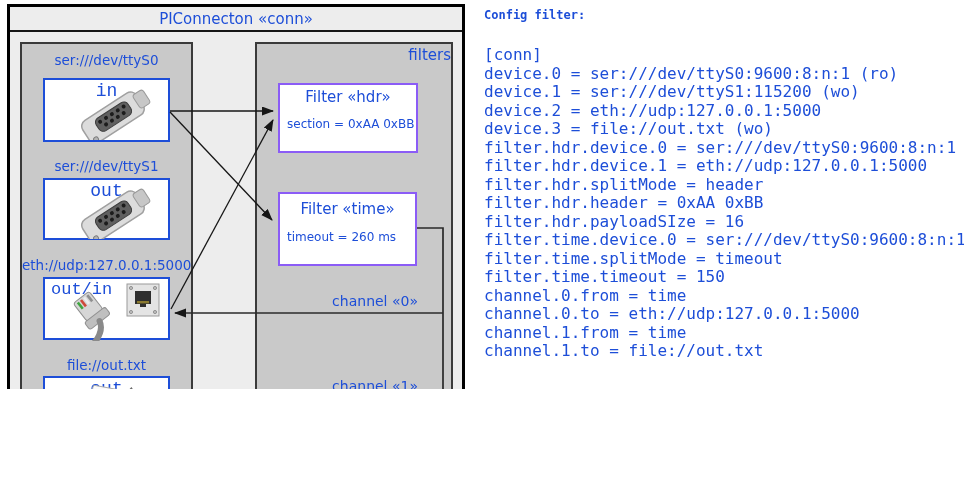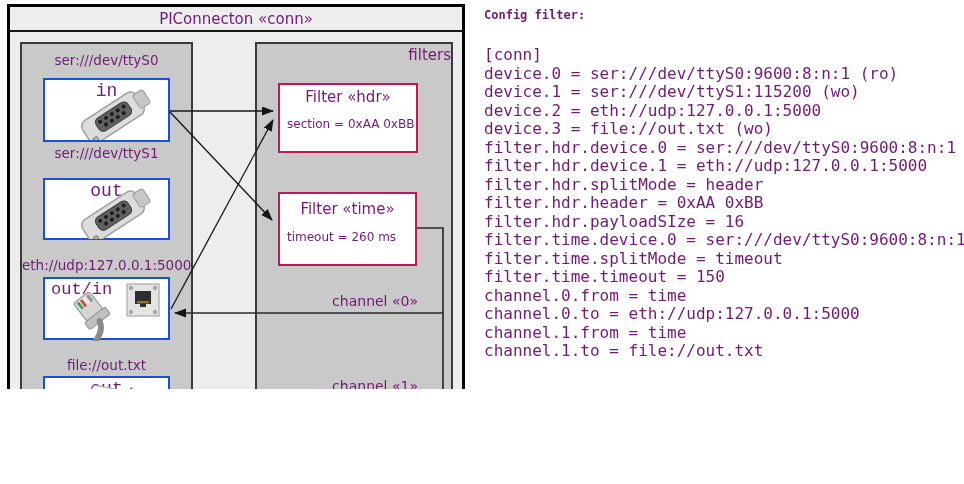--- a/index.html
+++ b/index.html
@@ -1,38 +1,38 @@
 <!DOCTYPE html>
 <html><head>
 <meta charset="utf-8">
 <style>
   html,body{margin:0;padding:0;background:#fff;}
   .canvas{position:relative;width:964px;height:389px;background:#ffffff;overflow:hidden;
-          font-family:"DejaVu Sans",sans-serif;color:#701a75;}
+          font-family:"DejaVu Sans",sans-serif;color:#1d4ed8;}
 
   
   .frame{position:absolute;left:7px;top:4px;width:458px;height:473px;box-sizing:border-box;
          border:3px solid #000;background:#ededed;}
   .frame-title{height:23px;border-bottom:2px solid #161616;display:flex;align-items:center;
                justify-content:center;font-size:15px;}
 
   
   .group{position:absolute;box-sizing:border-box;border:2px solid #3a3a3a;background:#c9c9c9;}
   .devices-group{left:20px;top:42px;width:173px;height:421px;}
   .filters-group{left:255px;top:42px;width:198px;height:421px;}
   .group-title{position:absolute;left:0;top:2px;width:100%;text-align:right;font-size:15px;}
 
   
   .dev-label{position:absolute;left:0;width:100%;text-align:center;font-size:13.5px;white-space:nowrap;}
   .node{position:absolute;box-sizing:border-box;border:2px solid #1d4ed8;background:#ffffff;font-family:Liberation Mono, monospace;}
   .port-label{position:absolute;left:0;top:1px;width:100%;text-align:center;font-size:18px;}
   .port-label.left{width:auto;left:6px;text-align:left;font-size:17px;}
   .node svg{position:absolute;}
 
-  .filter-node{position:absolute;box-sizing:border-box;border:2px solid #be185d;background:#fff;}
+  .filter-node{position:absolute;box-sizing:border-box;border:2px solid #8b5cf6;background:#fff;}
   .filter-title{position:absolute;left:0;top:3px;width:100%;text-align:center;font-size:15px;}
   .filter-props{position:absolute;left:7px;font-size:12px;line-height:15px;white-space:nowrap;}
   .channel-label{position:absolute;font-size:14px;white-space:nowrap;}
 
   
   svg.arrows{position:absolute;left:0;top:0;pointer-events:none;}
 
   
   .config-panel{position:absolute;left:484px;top:8px;width:478px;}
   .config-heading{font-family:"DejaVu Sans Mono",monospace;font-size:12px;font-weight:bold;}
@@ -66,21 +66,21 @@
           <circle cx="57" cy="25.5" r="2" fill="#1c1c1c"></circle>
           <circle cx="32.5" cy="31" r="2" fill="#1c1c1c"></circle>
             <circle cx="39.5" cy="31" r="2" fill="#1c1c1c"></circle>
           <circle cx="46.5" cy="31" r="2" fill="#1c1c1c"></circle>
             <circle cx="53.5" cy="31" r="2" fill="#1c1c1c"></circle>
           <circle cx="16" cy="38" r="2.4" fill="#b5b5b5" stroke="#7d7d7d"></circle>
         </g>
       </svg>
     </div>
 
-    <div class="dev-label" style="top:101px">ser:///dev/ttyS1</div>
+    <div class="dev-label" style="top:114px">ser:///dev/ttyS1</div>
     <div class="node" style="left:21px;top:134px;width:127px;height:62px">
       <span class="port-label">out</span>
       <svg width="88" height="52" viewBox="0 0 88 52" style="left:24px;top:7px">
         <g transform="rotate(-33 44 26)">
           <rect x="10" y="16" width="64" height="26" rx="7" fill="#dcdcdc" stroke="#a0a0a0" stroke-width="1.5"></rect>
           <rect x="70" y="21" width="12" height="16" rx="3" fill="#c7c7c7" stroke="#9a9a9a"></rect>
           <rect x="24" y="21" width="38" height="15" rx="5" fill="#606060" stroke="#3f3f3f"></rect>
           <circle cx="29" cy="25.5" r="2" fill="#1c1c1c"></circle>
             <circle cx="36" cy="25.5" r="2" fill="#1c1c1c"></circle>
           <circle cx="43" cy="25.5" r="2" fill="#1c1c1c"></circle>

